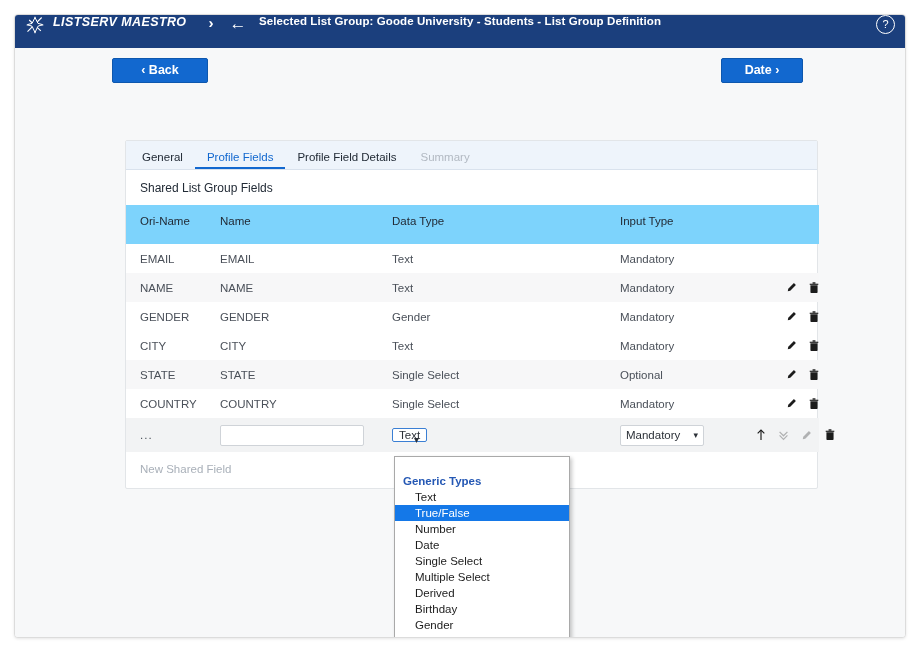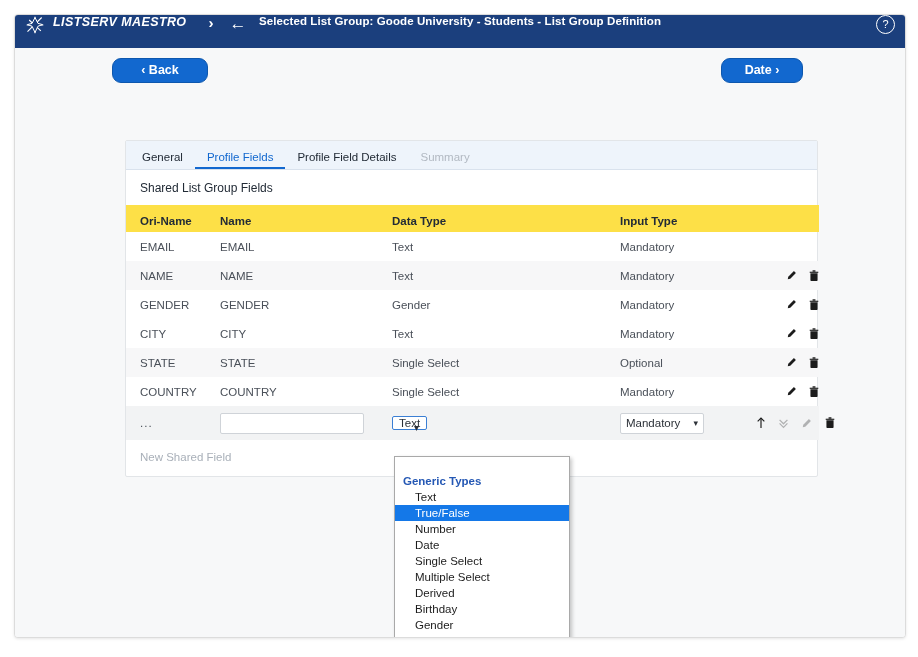--- a/index.html
+++ b/index.html
@@ -101,21 +101,21 @@
   }
   .btn {
     position: absolute;
     top: 10px;
     height: 25px;
     background: #1268cf;
     border: 1px solid #0d57ae;
     color: #ffffff;
     font-size: 12.5px;
     font-weight: bold;
-    border-radius: 9px;
+    border-radius: 2px;
     cursor: pointer;
     padding: 0 14px;
     line-height: 23px;
     text-align: center;
     box-sizing: border-box;
     font-family: "Liberation Sans", sans-serif;
   }
   #back-button { left: 97px; width: 96px; }
   #next-button { left: 706px; width: 82px; }
 
@@ -162,26 +162,26 @@
     color: #222b36;
     padding: 11px 0 10px 14px;
   }
   
   table.fields {
     width: 100%;
     border-collapse: collapse;
     table-layout: fixed;
   }
   table.fields th {
-    background: #fde047;
+    background: #7dd3fc;
     font-size: 11.5px;
     color: #222b36;
-    font-weight: bold;
+    font-weight: normal;
     text-align: left;
-    padding: 8px 0 4px 14px;
+    padding: 8px 0 16px 14px;
     height: 15px;
   }
   table.fields td {
     font-size: 11.5px;
     color: #4a5059;
     padding: 0 0 0 14px;
     height: 29px;
     vertical-align: middle;
   }
   table.fields tbody tr.alt td { background: #f7f7f8; }

